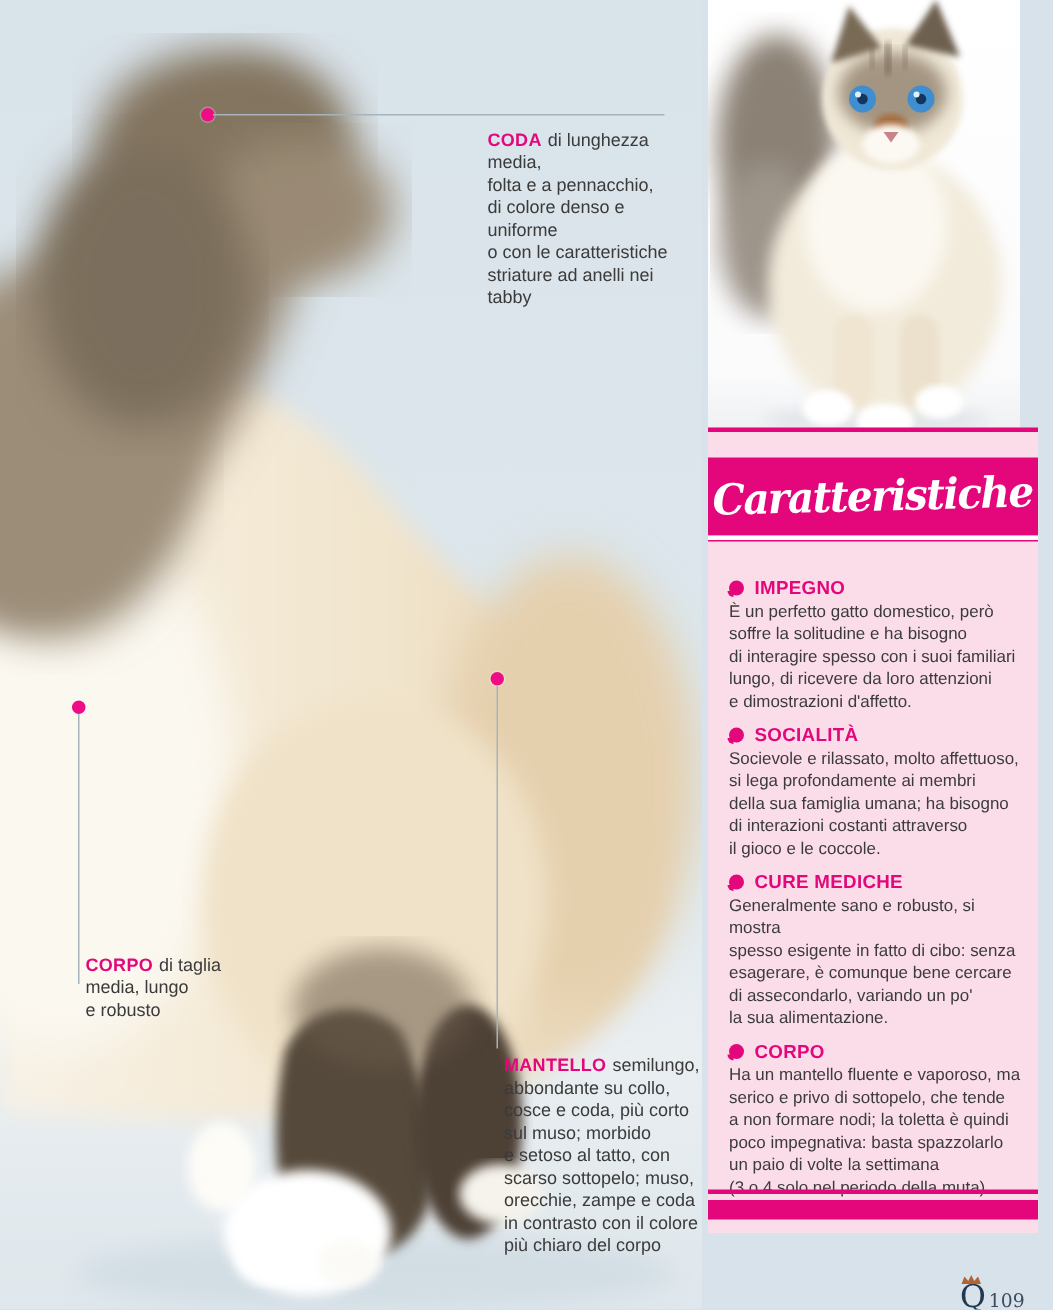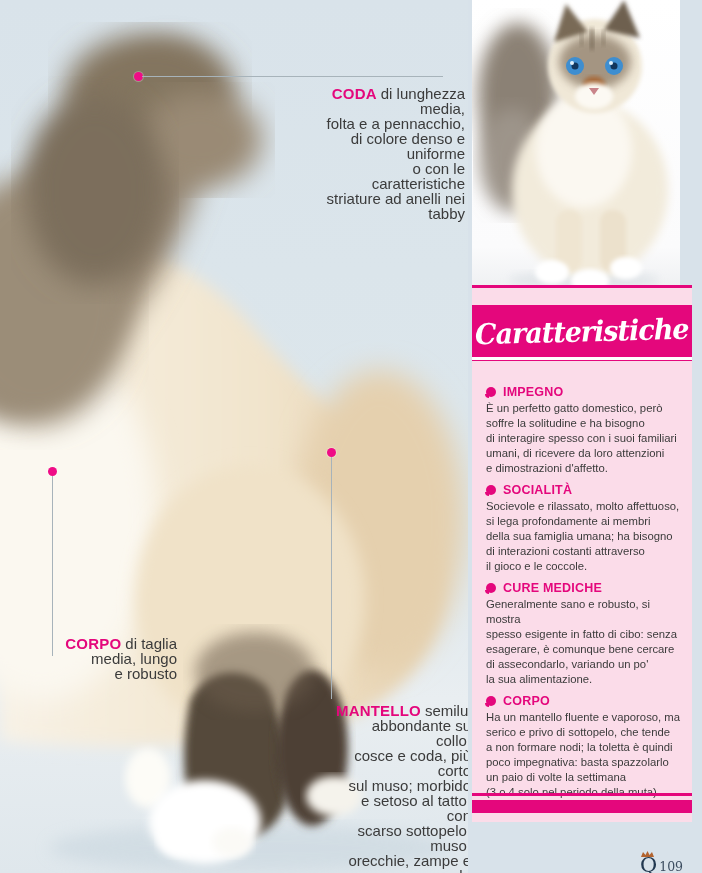--- a/index.html
+++ b/index.html
@@ -12,21 +12,21 @@
   }
 
   
   .left-photo {
     position:absolute; left:0; top:0; width:468px; height:873px;
     overflow:hidden;
   }
   .left-photo svg { display:block; }
 
   
-  .annot { position:absolute; font-size:15px; line-height:15px; color:#3b3b3b;text-align:right; }
+  .annot { position:absolute; font-size:12px; line-height:15px; color:#3b3b3b; }
   .annot .kw { color:#e4077c; font-weight:bold; margin-right:4px; letter-spacing:.2px; }
   .annot .txt { white-space:pre-line; }
   .leader-dot {
     position:absolute; width:9px; height:9px; border-radius:50%;
     background:#ef0c86; box-shadow:0 0 0 1px rgba(255,255,255,.25);
   }
   .leader-h { position:absolute; height:1px; background:#a7b3ba; }
   .leader-v { position:absolute; width:1px; background:#a7b3ba; }
 
   
@@ -234,21 +234,21 @@
   <div class="sections">
 
     <div class="section">
       <div class="sec-head">
         <span class="bullet"></span>
         <span class="sec-title">IMPEGNO</span>
       </div>
       <div class="sec-body">È un perfetto gatto domestico, però
 soffre la solitudine e ha bisogno
 di interagire spesso con i suoi familiari
-umani, di ricevere da loro attenzioni
+lungo, di ricevere da loro attenzioni
 e dimostrazioni d'affetto.</div>
     </div>
 
     <div class="section">
       <div class="sec-head">
         <span class="bullet"></span>
         <span class="sec-title">SOCIALITÀ</span>
       </div>
       <div class="sec-body">Socievole e rilassato, molto affettuoso,
 si lega profondamente ai membri

